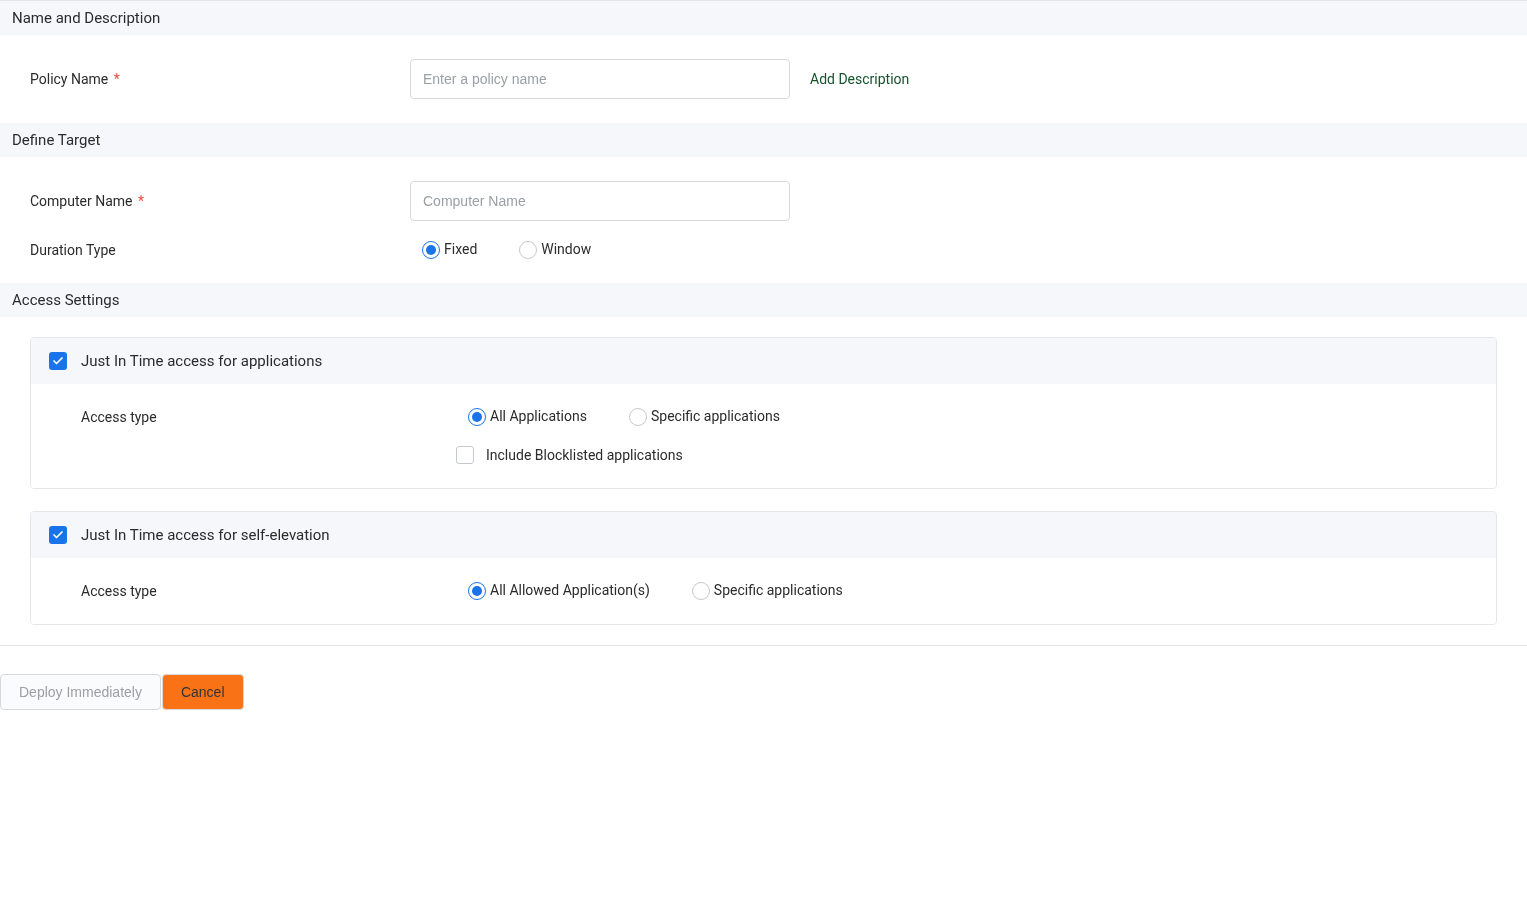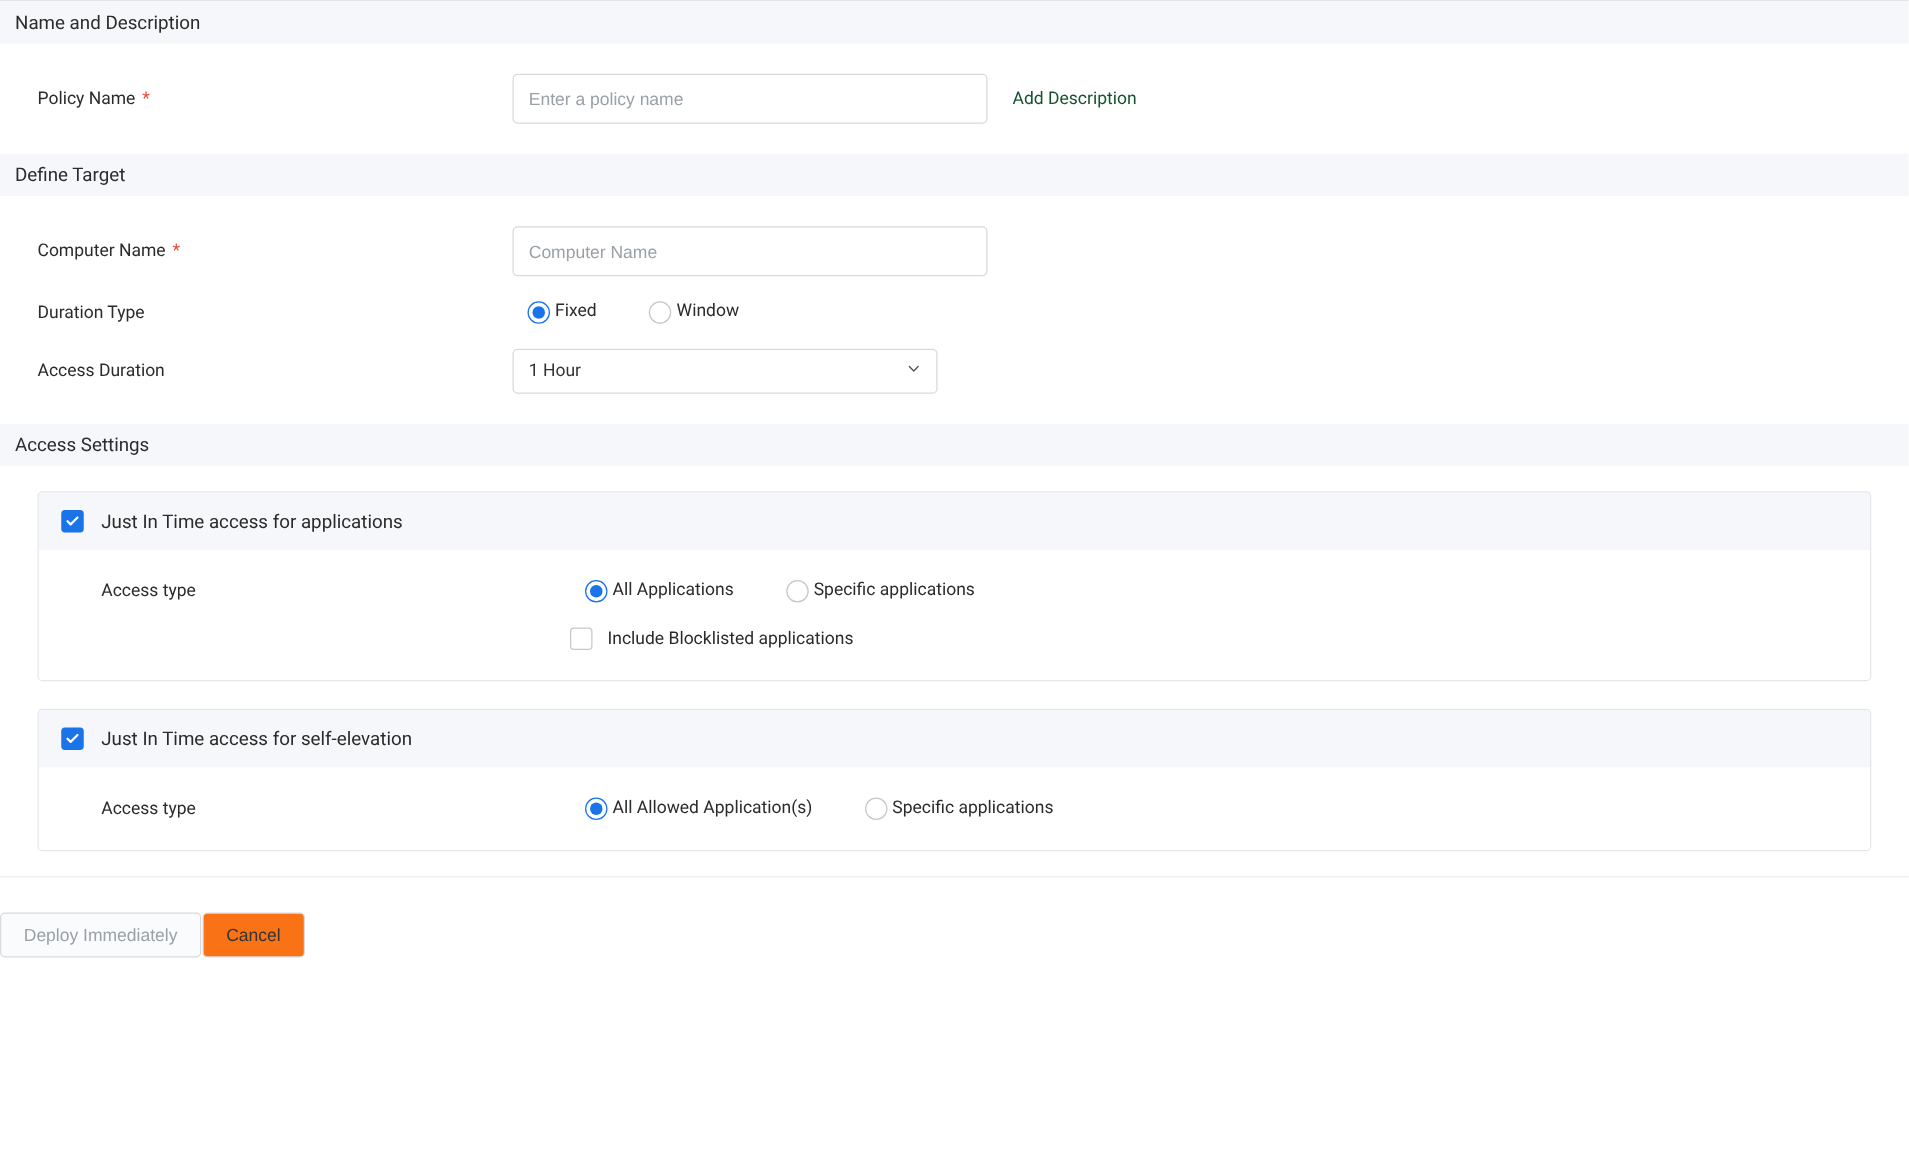--- a/index.html
+++ b/index.html
@@ -264,33 +264,20 @@
             </span>
           <span class="radio-label">Fixed</span>
         </div>
         <div class="radio-item">
           <span class="radio-circle"></span>
           <span class="radio-label">Window</span>
         </div>
       </div>
     </div>
 
-    <div class="form-row">
-      <div class="form-label">Access Duration</div>
-      <div class="select-wrap">
-        <div class="select-input">
-          <span>1 Hour</span>
-        </div>
-        <span class="select-chevron">
-          <svg width="14" height="14" viewBox="0 0 24 24" fill="none" stroke="#555" stroke-width="2" stroke-linecap="round" stroke-linejoin="round">
-              <polyline points="6 9 12 15 18 9"></polyline>
-            </svg>
-        </span>
-      </div>
-    </div>
 
   </div>
 
   <div class="section-header">
     <span>Access Settings</span>
   </div>
   <div class="access-section-body">
 
     <div class="panel">
       <div class="panel-header">

